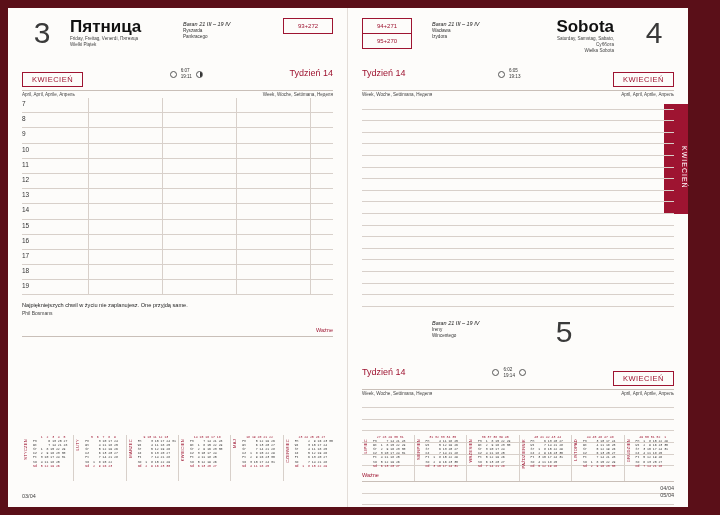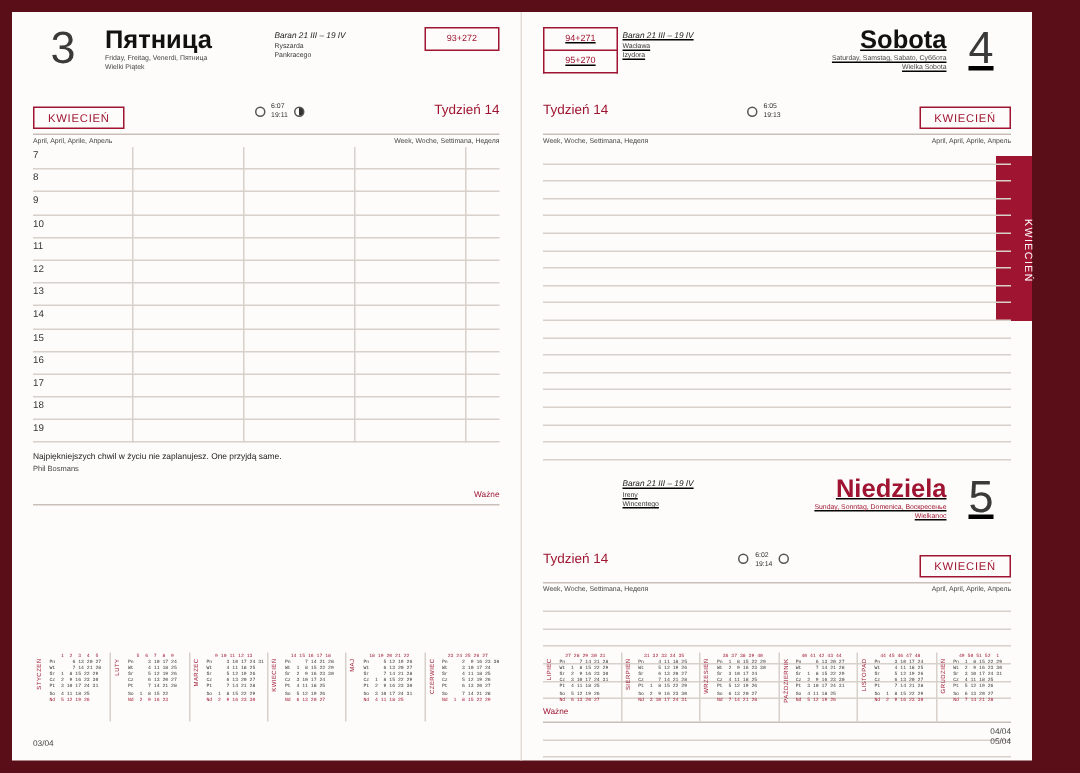--- a/index.html
+++ b/index.html
@@ -55,21 +55,21 @@
   .zodiac { font-size:5.5px; font-style:italic; color:#222; line-height:7px;}
   .names { font-size:4.6px; color:#333; line-height:6px; }
 
   
   .lh { display:flex; align-items:flex-start; gap:8px; }
   .lh .num { width:40px; text-align:center; }
   .lh .nm { flex:1; }
   .lh .zd { width:92px; text-align:left; padding-top:3px;}
   .lh .bx { width:50px; }
 
-  .rh { display:flex; align-items:flex-start; gap:3px;text-decoration:underline; }
+  .rh { display:flex; align-items:flex-start; gap:20px; }
   .rh .bx { width:50px; }
   .rh .zd { width:92px; padding-top:3px;}
   .rh .nm { flex:1; text-align:right; }
   .rh .num { width:40px; text-align:center; }
 
   
   .strip { position:relative; height:26px; margin-top:4px; }
   .monthbox {
     display:inline-block; border:1px solid #9e1431; color:#9e1431;
     font-size:7.5px; padding:2px 9px; letter-spacing:.5px;
@@ -380,25 +380,20 @@
       <div class="plain"></div>
       <div class="plain"></div>
     </div>
 
     <div class="dayhead rh sundayblock">
       <div class="bx"></div>
       <div class="zd">
         <div class="zodiac">Baran 21 III – 19 IV</div>
         <div class="names">Ireny</div>
         <div class="names">Wincentego</div>
-      </div>
-      <div class="nm">
-        <div class="dayname red">Niedziela</div>
-        <div class="daysubs red">Sunday, Sonntag, Domenica, Воскресенье</div>
-        <div class="daysubs red">Wielkanoc</div>
       </div>
       <div class="num">
         <div class="daynum">5</div>
       </div>
     </div>
 
     <div class="strip">
       <div class="stripflex">
         <div class="weeklbl">Tydzień 14</div>
         <div class="moonwrap">

